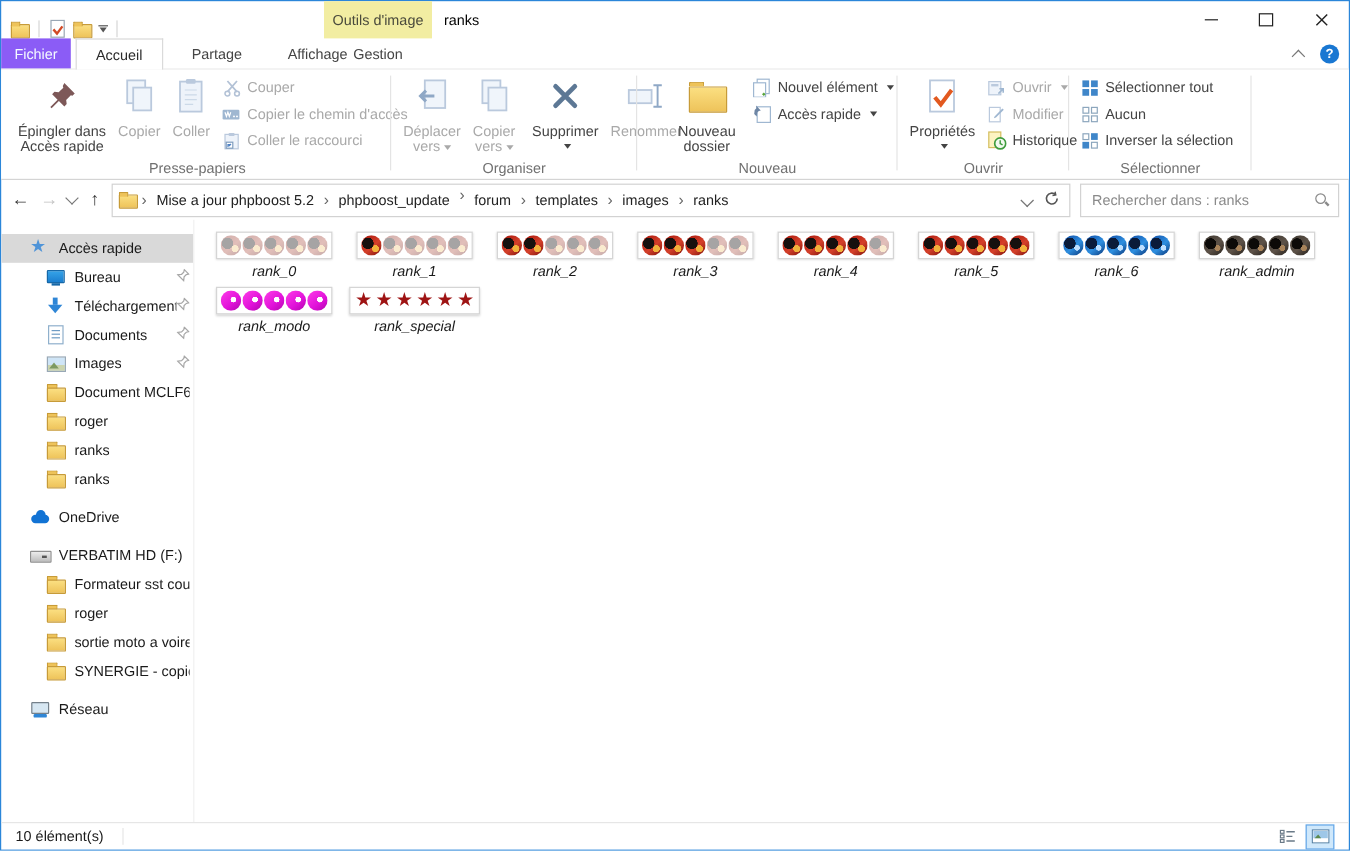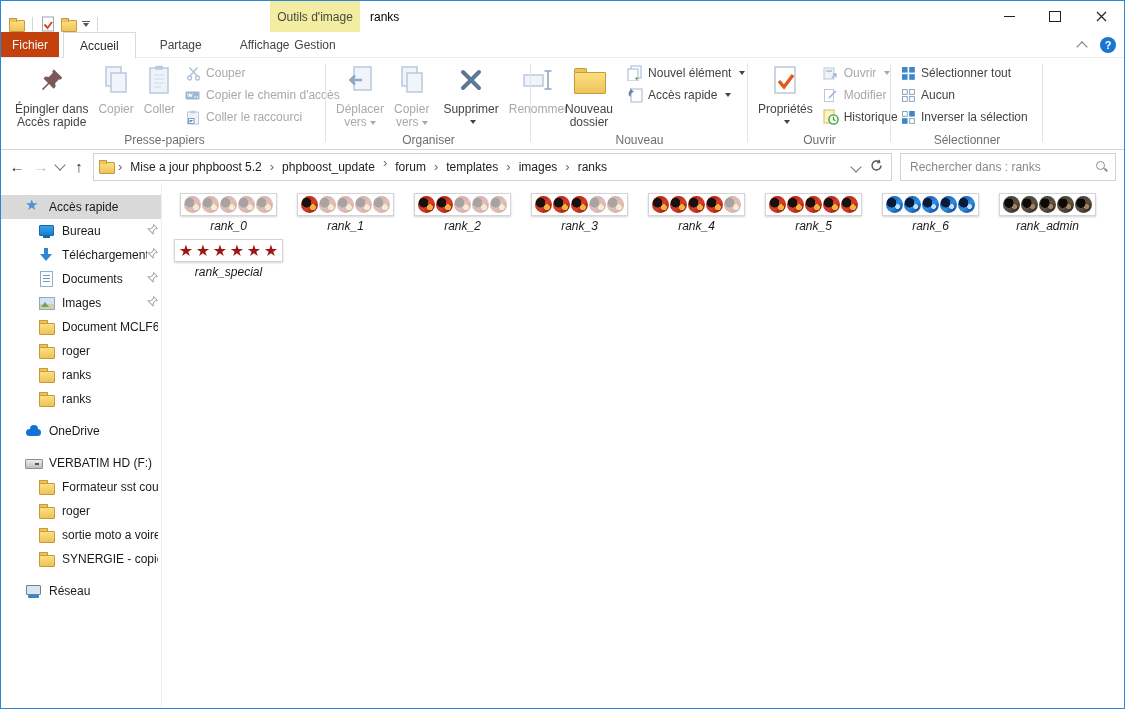--- a/index.html
+++ b/index.html
@@ -20,21 +20,21 @@
   .ctx-header{position:absolute;left:269px;top:0;width:90px;height:31px;background:#f2eda2;display:flex;align-items:center;justify-content:center;color:#4a4a3c;}
   .win-title{position:absolute;left:369px;top:0;height:31px;display:flex;align-items:center;color:#000;}
   .win-controls{margin-left:auto;display:flex;height:31px;}
   .wc{width:46px;height:31px;display:flex;align-items:center;justify-content:center;}
   .ic-min{display:block;width:11px;height:1px;background:#222;}
   .ic-max{display:block;width:10px;height:9px;border:1px solid #222;}
 
   
   .tabrow{height:25px;display:flex;align-items:stretch;position:relative;border-bottom:1px solid #ececec;flex:none;}
   .tab{padding:0 16px;display:flex;align-items:center;color:#444;}
-  .tab-file{background:#c2410c;color:#f4faff;width:58px;padding:0;justify-content:center;}
+  .tab-file{background:#8b5cf6;color:#f4faff;width:58px;padding:0;justify-content:center;}
   .tab-active{background:#fff;border:1px solid #dadada;border-bottom:none;margin-bottom:-1px;color:#2b2b2b;}
   .tab-manage{position:absolute;left:269px;width:90px;padding:0;justify-content:center;height:25px;}
   .tabrow-right{position:absolute;right:8px;top:0;height:25px;display:flex;align-items:center;gap:14px;}
   .chev{display:inline-block;width:7px;height:7px;border-right:1.4px solid #777;border-bottom:1.4px solid #777;}
   .chev-up{transform:rotate(-135deg);margin-top:4px;}
   .chev-down{transform:rotate(45deg);margin-top:-3px;}
   .help-circle{width:16px;height:16px;border-radius:50%;background:#1977d2;color:#fff;display:flex;align-items:center;justify-content:center;font-weight:bold;font-size:11px;}
 
   
   .ribbon{height:91px;display:flex;border-bottom:1px solid #d4d4d4;padding-left:2px;flex:none;background:#fff;}
@@ -651,26 +651,57 @@
             <span class="mini helmet h-dark"></span>
             <span class="mini helmet h-dark"></span>
             <span class="mini helmet h-dark"></span>
             <span class="mini helmet h-dark"></span>
             <span class="mini helmet h-dark"></span>
           </span>
     <span class="file-label">rank_admin</span>
   </div>
         <div class="file-item">
     <span class="thumb">
+            <span class="mini helmet h-magenta"></span>
+            <span class="mini helmet h-magenta"></span>
+            <span class="mini helmet h-magenta"></span>
+            <span class="mini helmet h-magenta"></span>
+            <span class="mini helmet h-magenta"></span>
+          </span>
+    <span class="file-label">rank_modo</span>
+  </div>
+        <div class="file-item">
+    <span class="thumb">
             <span class="mini star">★</span>
             <span class="mini star">★</span>
             <span class="mini star">★</span>
             <span class="mini star">★</span>
             <span class="mini star">★</span>
             <span class="mini star">★</span>
           </span>
     <span class="file-label">rank_special</span>
   </div>
       </div>
   </div>
 
+  <div class="statusbar">
+    <span>10 élément(s)</span>
+    <span class="status-sep"></span>
+    <div class="view-btns">
+      <span class="vb">
+        <svg width="14" height="12" viewBox="0 0 14 12">
+            <rect x="1" y="1" width="3" height="2.4" fill="none" stroke="#6a7a88"></rect>
+            <rect x="1" y="4.8" width="3" height="2.4" fill="none" stroke="#6a7a88"></rect>
+            <rect x="1" y="8.6" width="3" height="2.4" fill="none" stroke="#6a7a88"></rect>
+            <path d="M6 2.2h7M6 6h5M6 9.8h7" stroke="#6a7a88" stroke-width="1.2"></path>
+          </svg>
+      </span>
+      <span class="vb active">
+        <svg width="15" height="12" viewBox="0 0 15 12">
+            <rect x="0.5" y="0.5" width="14" height="11" fill="#fff" stroke="#4d7a9e"></rect>
+            <rect x="1.5" y="1.5" width="12" height="6" fill="#9ec7e8"></rect>
+            <path d="M2.5 7.5l3-3 2.5 3z" fill="#5d8a4e"></path>
+          </svg>
+      </span>
+    </div>
+  </div>
 
 </div>
 
 </body></html>

